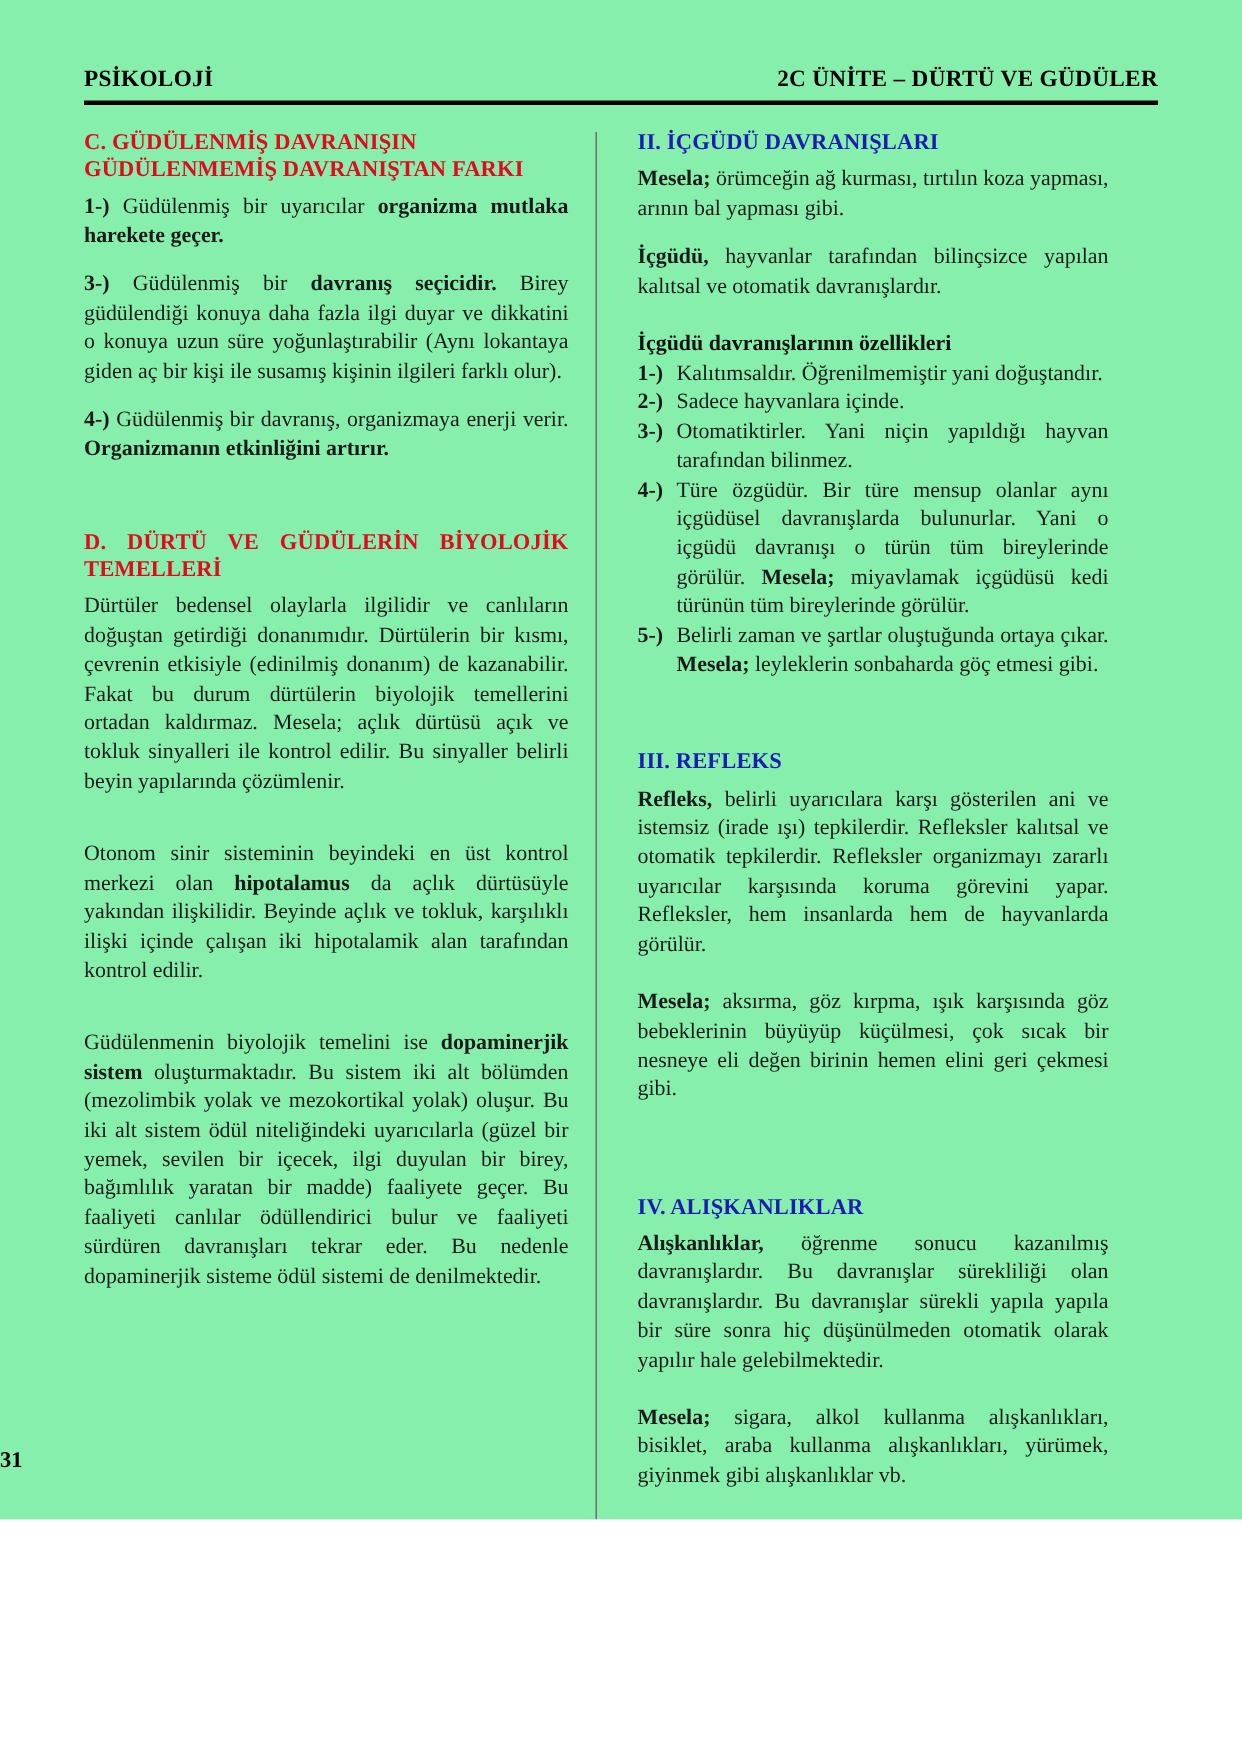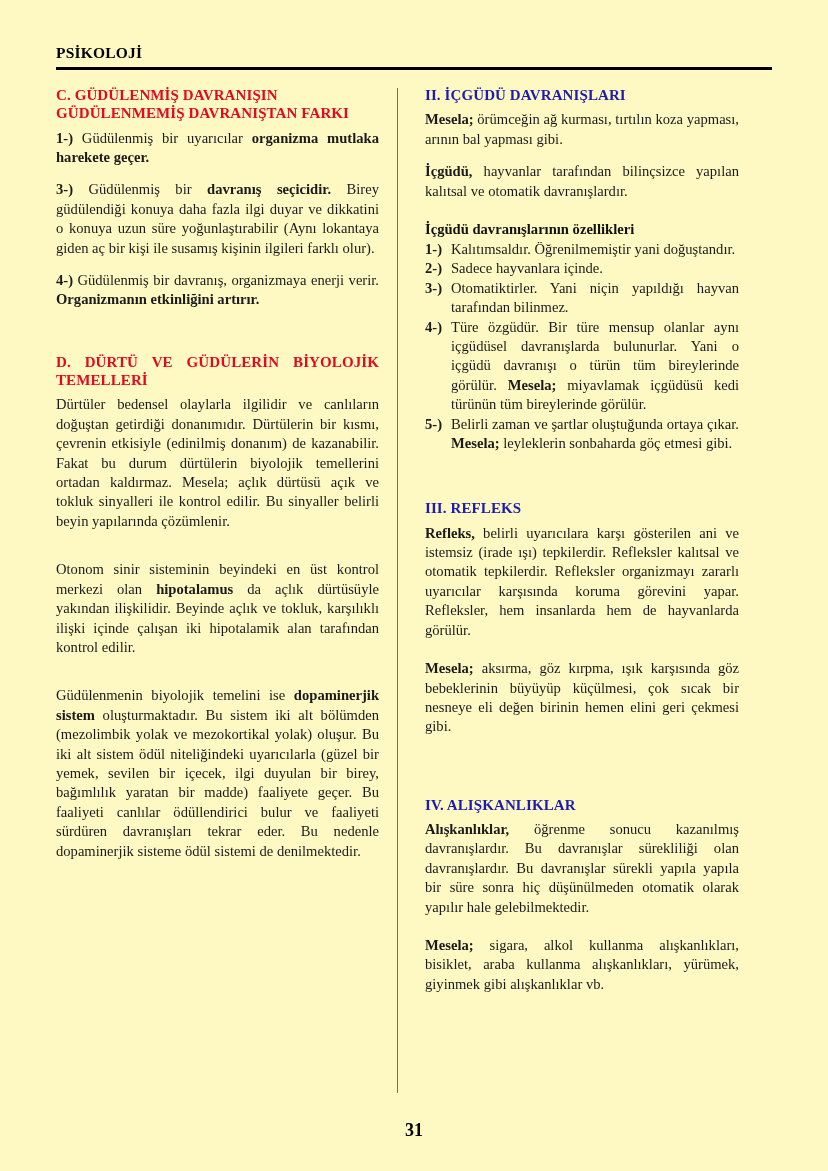--- a/index.html
+++ b/index.html
@@ -10,23 +10,23 @@
   }
 
   body {
     font-family: "Liberation Serif", "DejaVu Serif", serif;
     color: #1a1a1a;
   }
 
   .page {
     position: relative;
     width: 828px;
-    height: 1171px;
+    height: 1013px;
     margin: 0 auto;
-    background: #fef9c3;
+    background: #86efac;
     box-sizing: border-box;
     padding: 44px 56px 0 56px;
     overflow: hidden;
   }
 
   
   .running-head {
     display: flex;
     justify-content: space-between;
     align-items: flex-end;
@@ -151,33 +151,33 @@
     top: 0;
     font-weight: bold;
   }
 
   
   .page-number {
     position: absolute;
     left: 0;
     right: 0;
     bottom: 30px;
-    text-align: center;
-    font-size: 18px;
+    font-size: 15px;
     font-weight: bold;
     color: #000;
   }
 </style>
 </head>
 <body>
 
 <div class="page">
 
   <div class="running-head">
     <span class="head-left">PSİKOLOJİ</span>
+    <span class="head-right">2C ÜNİTE – DÜRTÜ VE GÜDÜLER</span>
   </div>
   <hr class="head-rule">
 
   <div class="columns">
 
     <div class="col col-left">
 
       <h2 class="sec-heading red">C.  GÜDÜLENMİŞ DAVRANIŞIN GÜDÜLENMEMİŞ DAVRANIŞTAN FARKI</h2>
 
       <div>

